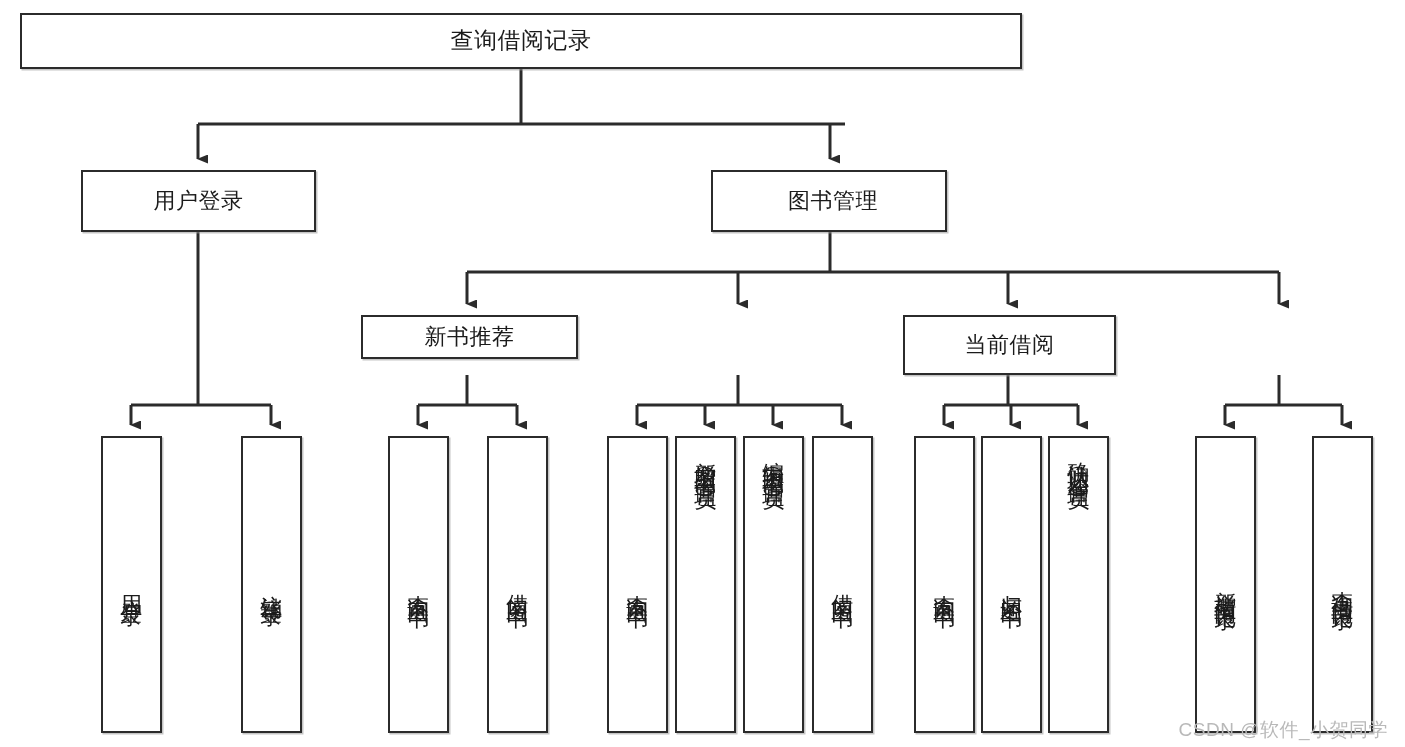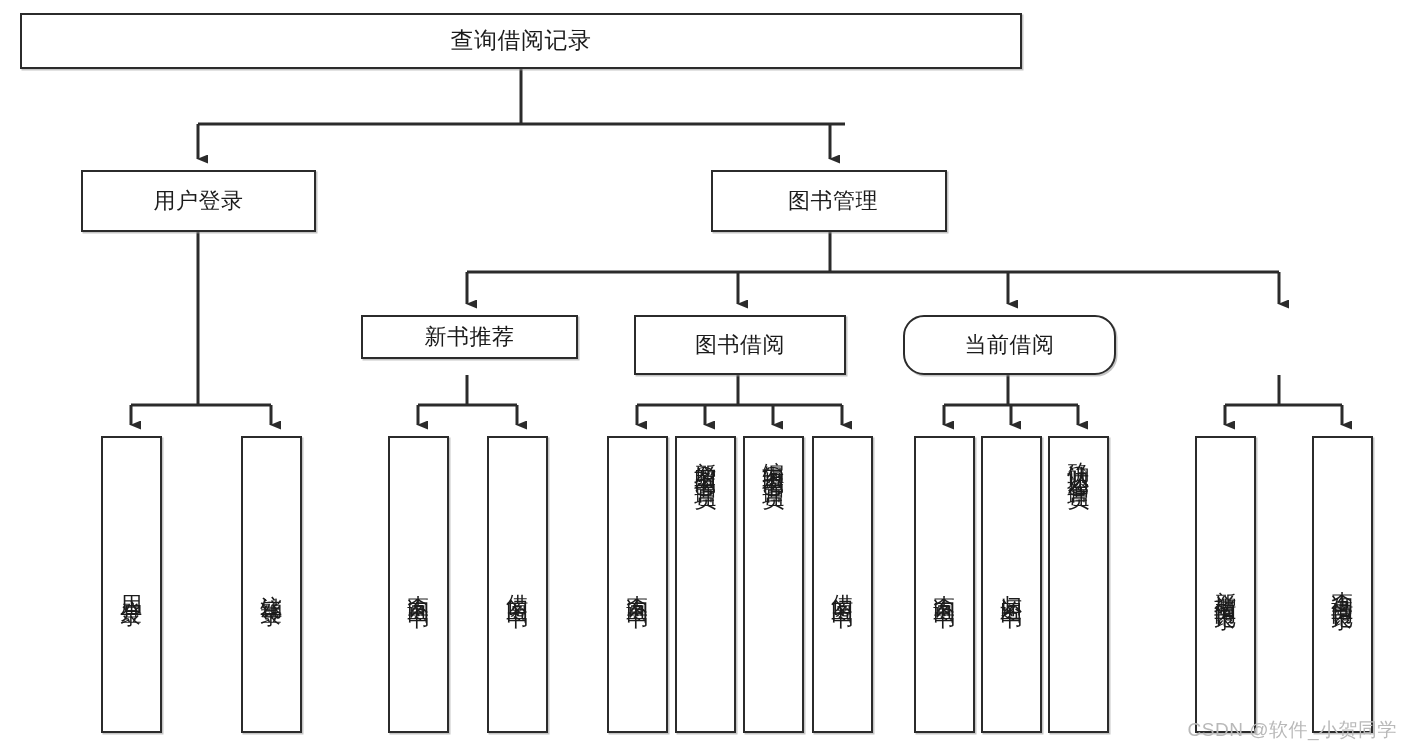--- a/index.html
+++ b/index.html
@@ -65,21 +65,21 @@
     letter-spacing: 4px;
     white-space: nowrap;
     text-align: left;
   }
   .node.v.centered {
     align-items: center;
     padding-top: 0;
   }
   .watermark {
     position: absolute;
-    right: 8px;
+    right: 17px;
     bottom: 4px;
     font-size: 19px;
     color: #b9b9b9;
     white-space: nowrap;
     letter-spacing: 0.5px;
     pointer-events: none;
   }
 </style>
 </head>
 <body>
@@ -143,24 +143,21 @@
   <div class="node h" style="left:81px; top:170px; width:235px; height:62px;">
     <span class="label">用户登录</span>
   </div>
   <div class="node h" style="left:711px; top:170px; width:236px; height:62px;padding-left:8px;">
     <span class="label">图书管理</span>
   </div>
 
   <div class="node h" style="left:361px; top:315px; width:217px; height:44px;">
     <span class="label">新书推荐</span>
   </div>
-  <div class="node h" style="left:634px; top:315px; width:212px; height:60px;">
-    <span class="label">图书借阅</span>
-  </div>
-  <div class="node h" style="left:903px; top:315px; width:213px; height:60px;border-radius:21px;">
+  <div class="node h" style="left:903px; top:315px; width:213px; height:60px;">
     <span class="label">当前借阅</span>
   </div>
 
   <div class="node v centered" style="left:101px; top:436px; width:61px; height:297px;">
     <span class="label">用户登录</span>
   </div>
   <div class="node v centered" style="left:241px; top:436px; width:61px; height:297px;">
     <span class="label">注销登录</span>
   </div>
 

